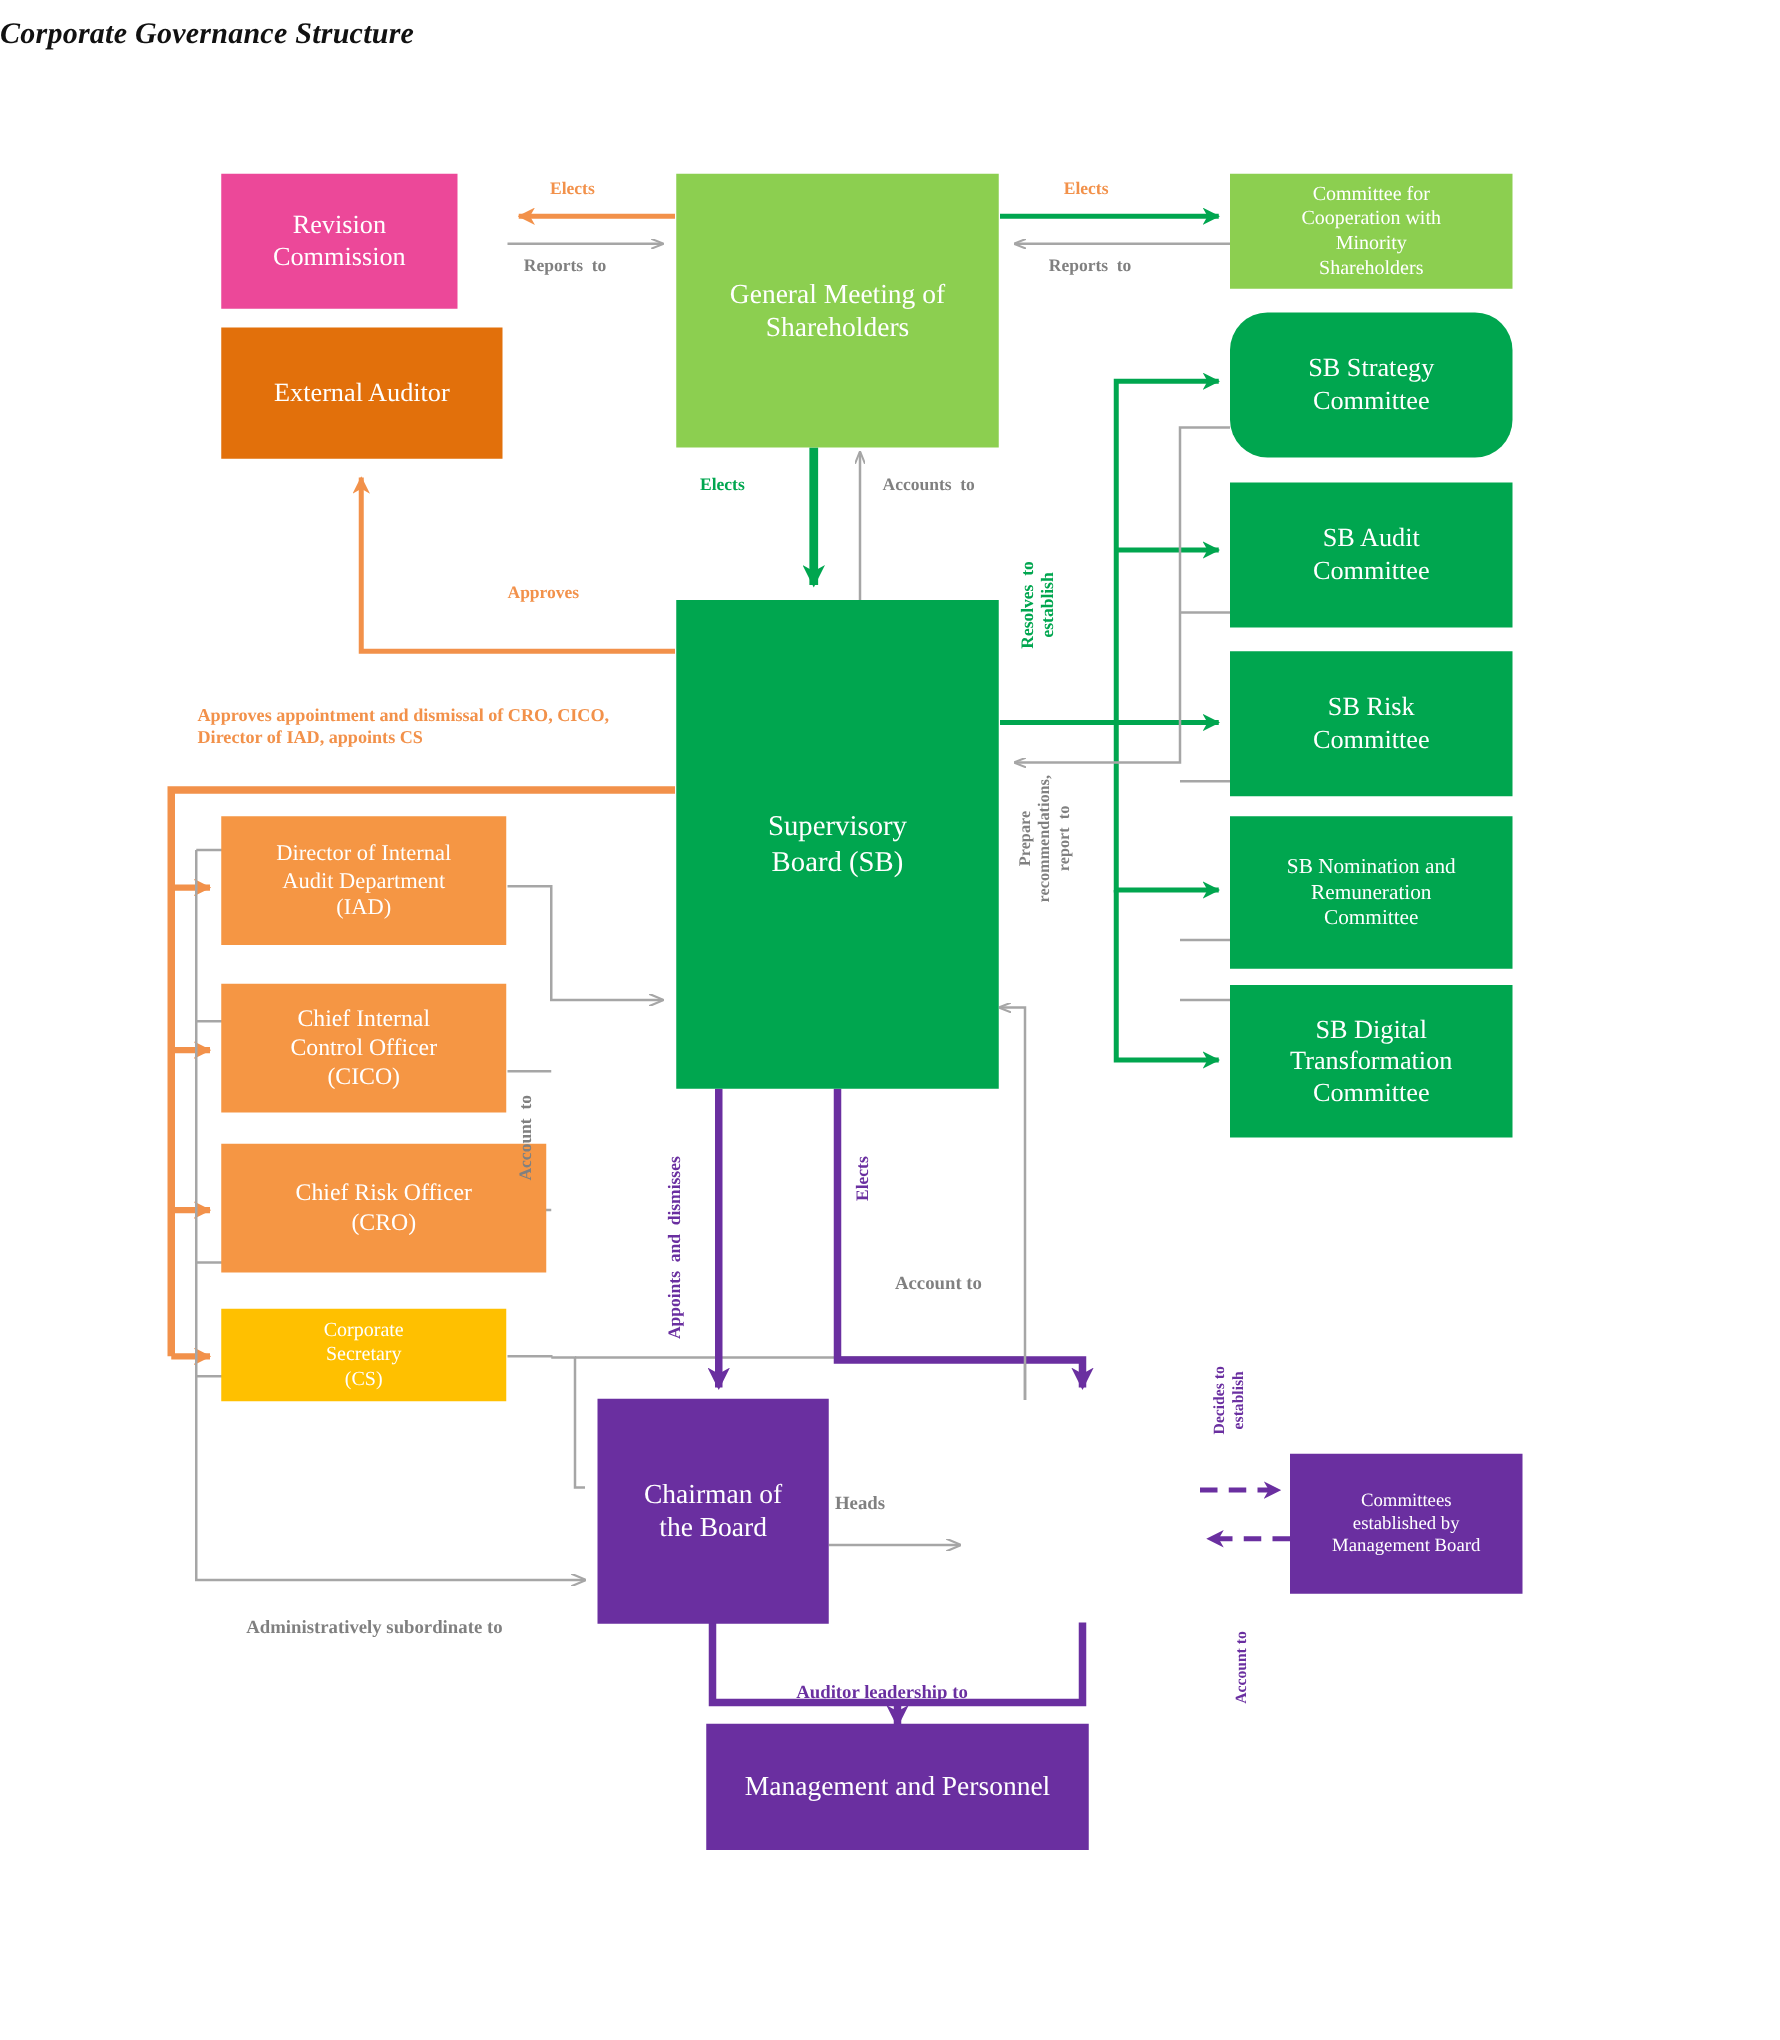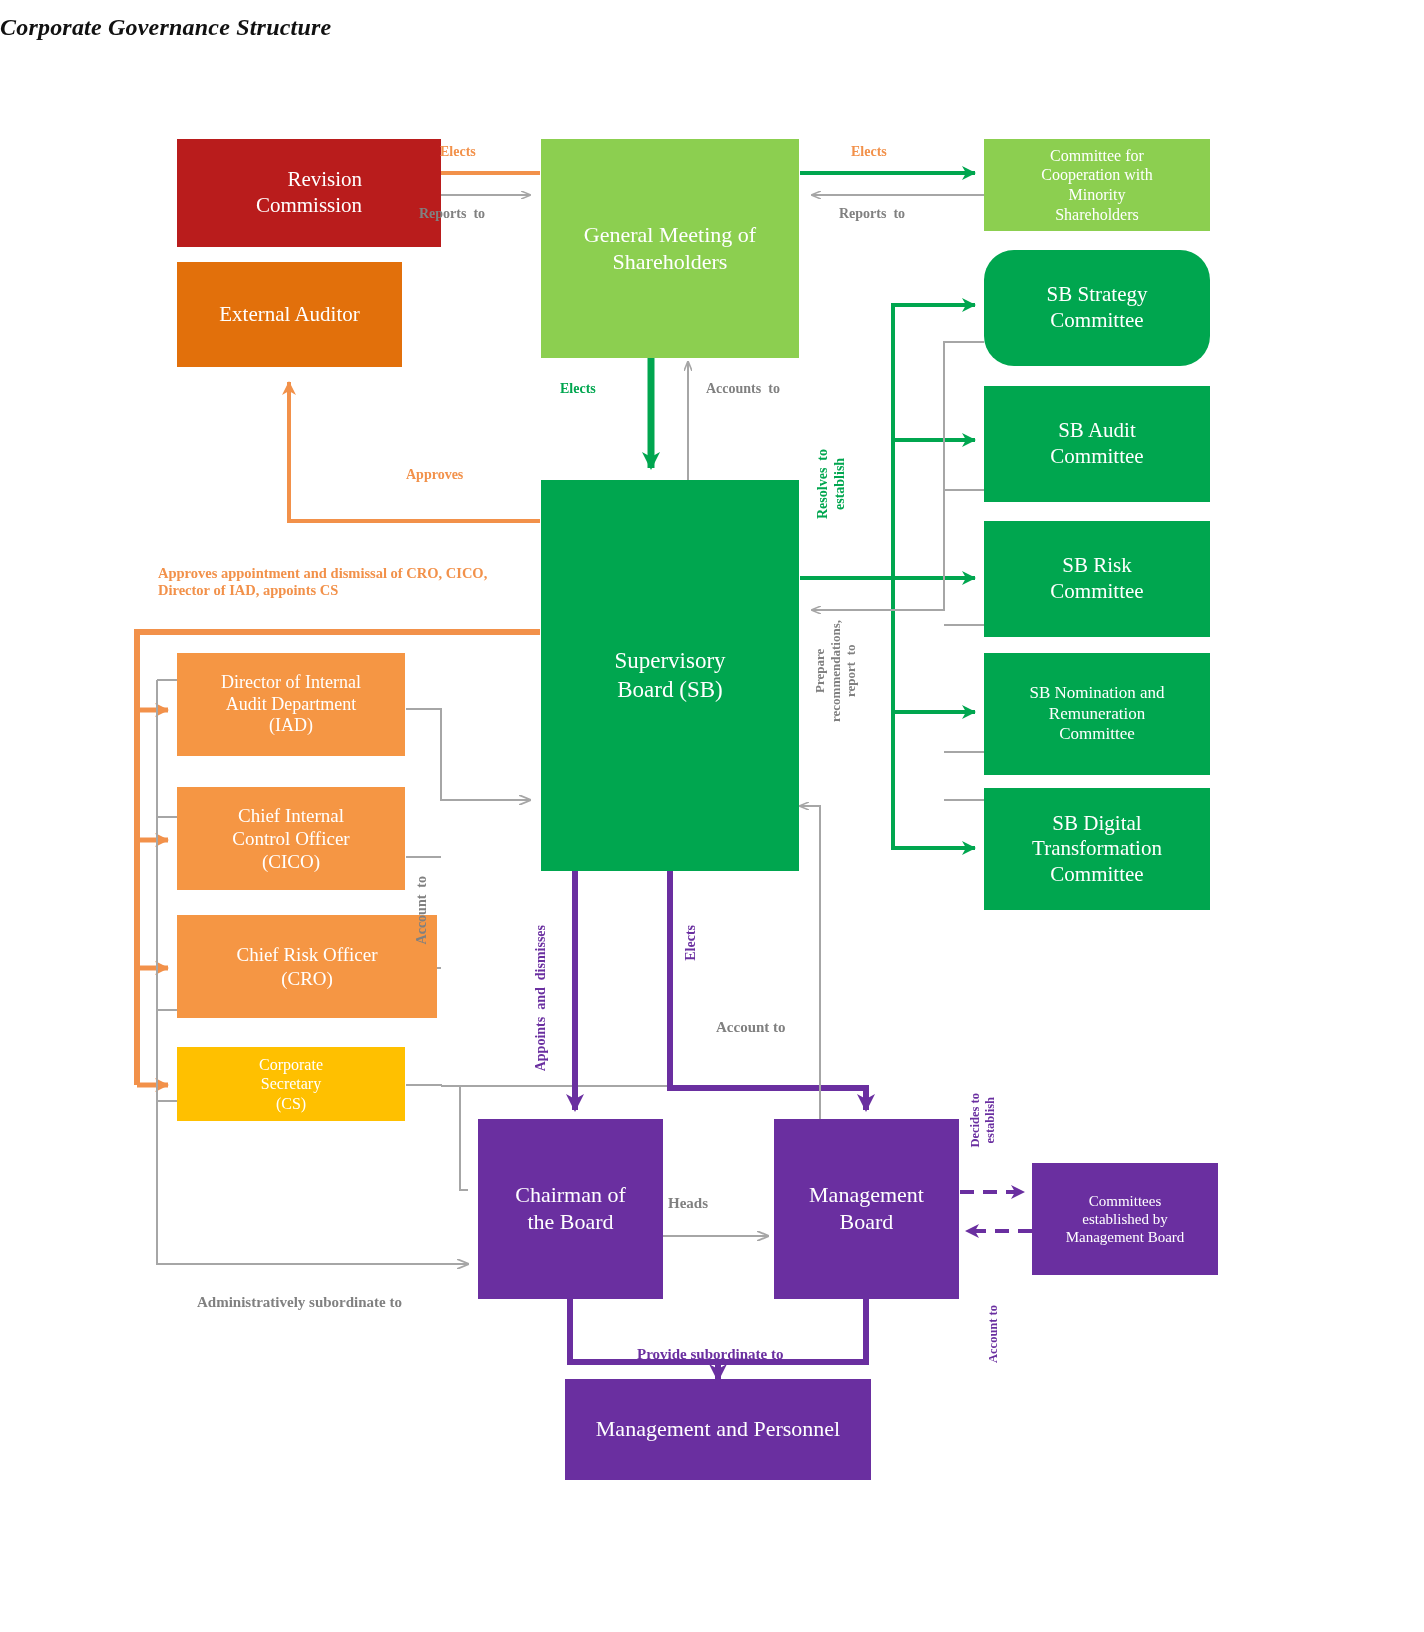--- a/index.html
+++ b/index.html
@@ -110,21 +110,21 @@
 
     <path d="M663,1236 L768,1236" fill="none" stroke="#A6A6A6" stroke-width="2" marker-end="url(#ah-grey-l)"></path>
 
     <path d="M960,1192 L1024,1192" fill="none" stroke="#6A2FA0" stroke-width="4" stroke-dasharray="14 9" marker-end="url(#ah-purple)"></path>
     <path d="M1032,1231 L966,1231" fill="none" stroke="#6A2FA0" stroke-width="4" stroke-dasharray="14 9" marker-end="url(#ah-purple)"></path>
 
     <path d="M570,1298 L570,1362 L866,1362 L866,1298" fill="none" stroke="#6A2FA0" stroke-width="6"></path>
     <path d="M718,1362 L718,1380" fill="none" stroke="#6A2FA0" stroke-width="6" marker-end="url(#ah-purple-b)"></path>
   </svg>
 
-  <div class="box" style="left:177px;top:139px;width:264px;height:108px;background:#b91c1c;font-size:21px;text-align:right;">Revision<br>Commission</div>
+  <div class="box" style="left:177px;top:139px;width:189px;height:108px;background:#ec4899;font-size:21px;">Revision<br>Commission</div>
 
   <div class="box" style="left:177px;top:262px;width:225px;height:105px;background:#E2700B;font-size:21px;">External Auditor</div>
 
   <div class="box" style="left:541px;top:139px;width:258px;height:219px;background:#8CCF50;font-size:22px;">General Meeting of<br>Shareholders</div>
 
   <div class="box" style="left:984px;top:139px;width:226px;height:92px;background:#8CCF50;font-size:16px;">Committee for<br>Cooperation with<br>Minority<br>Shareholders</div>
 
   <div class="box" style="left:984px;top:250px;width:226px;height:116px;background:#00A64F;font-size:21px;border-radius:30px;">SB Strategy<br>Committee</div>
 
   <div class="box" style="left:984px;top:386px;width:226px;height:116px;background:#00A64F;font-size:21px;">SB Audit<br>Committee</div>
@@ -140,21 +140,20 @@
   <div class="box" style="left:177px;top:653px;width:228px;height:103px;background:#F59644;font-size:18px;">Director of Internal<br>Audit Department<br>(IAD)</div>
 
   <div class="box" style="left:177px;top:787px;width:228px;height:103px;background:#F59644;font-size:19px;">Chief Internal<br>Control Officer<br>(CICO)</div>
 
   <div class="box" style="left:177px;top:915px;width:260px;height:103px;background:#F59644;font-size:19px;">Chief Risk Officer<br>(CRO)</div>
 
   <div class="box" style="left:177px;top:1047px;width:228px;height:74px;background:#FFC000;font-size:16px;">Corporate<br>Secretary<br>(CS)</div>
 
   <div class="box" style="left:478px;top:1119px;width:185px;height:180px;background:#6A2FA0;font-size:22px;">Chairman of<br>the Board</div>
 
-  <div class="box" style="left:774px;top:1119px;width:185px;height:180px;background:#6A2FA0;font-size:22px;">Management<br>Board</div>
 
   <div class="box" style="left:1032px;top:1163px;width:186px;height:112px;background:#6A2FA0;font-size:15px;">Committees<br>established by<br>Management Board</div>
 
   <div class="box" style="left:565px;top:1379px;width:306px;height:101px;background:#6A2FA0;font-size:22px;">Management and Personnel</div>
 
   <div class="lbl orange" style="left:440px;top:144px;font-size:14px;">Elects</div>
 
   <div class="lbl grey" style="left:419px;top:206px;font-size:14px;">Reports  to</div>
 
   <div class="lbl orange" style="left:851px;top:144px;font-size:14px;">Elects</div>
@@ -182,15 +181,15 @@
   <div class="lbl grey" style="left:716px;top:1018px;font-size:15px;">Account to</div>
 
   <div class="lbl grey" style="left:197px;top:1293px;font-size:15px;">Administratively subordinate to</div>
 
   <div class="lbl grey" style="left:668px;top:1194px;font-size:15px;">Heads</div>
 
   <div class="lbl purple vert" style="left:968px;top:1093px;font-size:12.5px;text-align:center;">Decides to<br>establish</div>
 
   <div class="lbl purple vert" style="left:986px;top:1305px;font-size:12.5px;">Account to</div>
 
-  <div class="lbl purple" style="left:637px;top:1345px;font-size:15px;">Provide subordinate to</div>
+  <div class="lbl purple" style="left:637px;top:1345px;font-size:15px;">Auditor leadership to</div>
 
 </div>
 
 </body></html>

